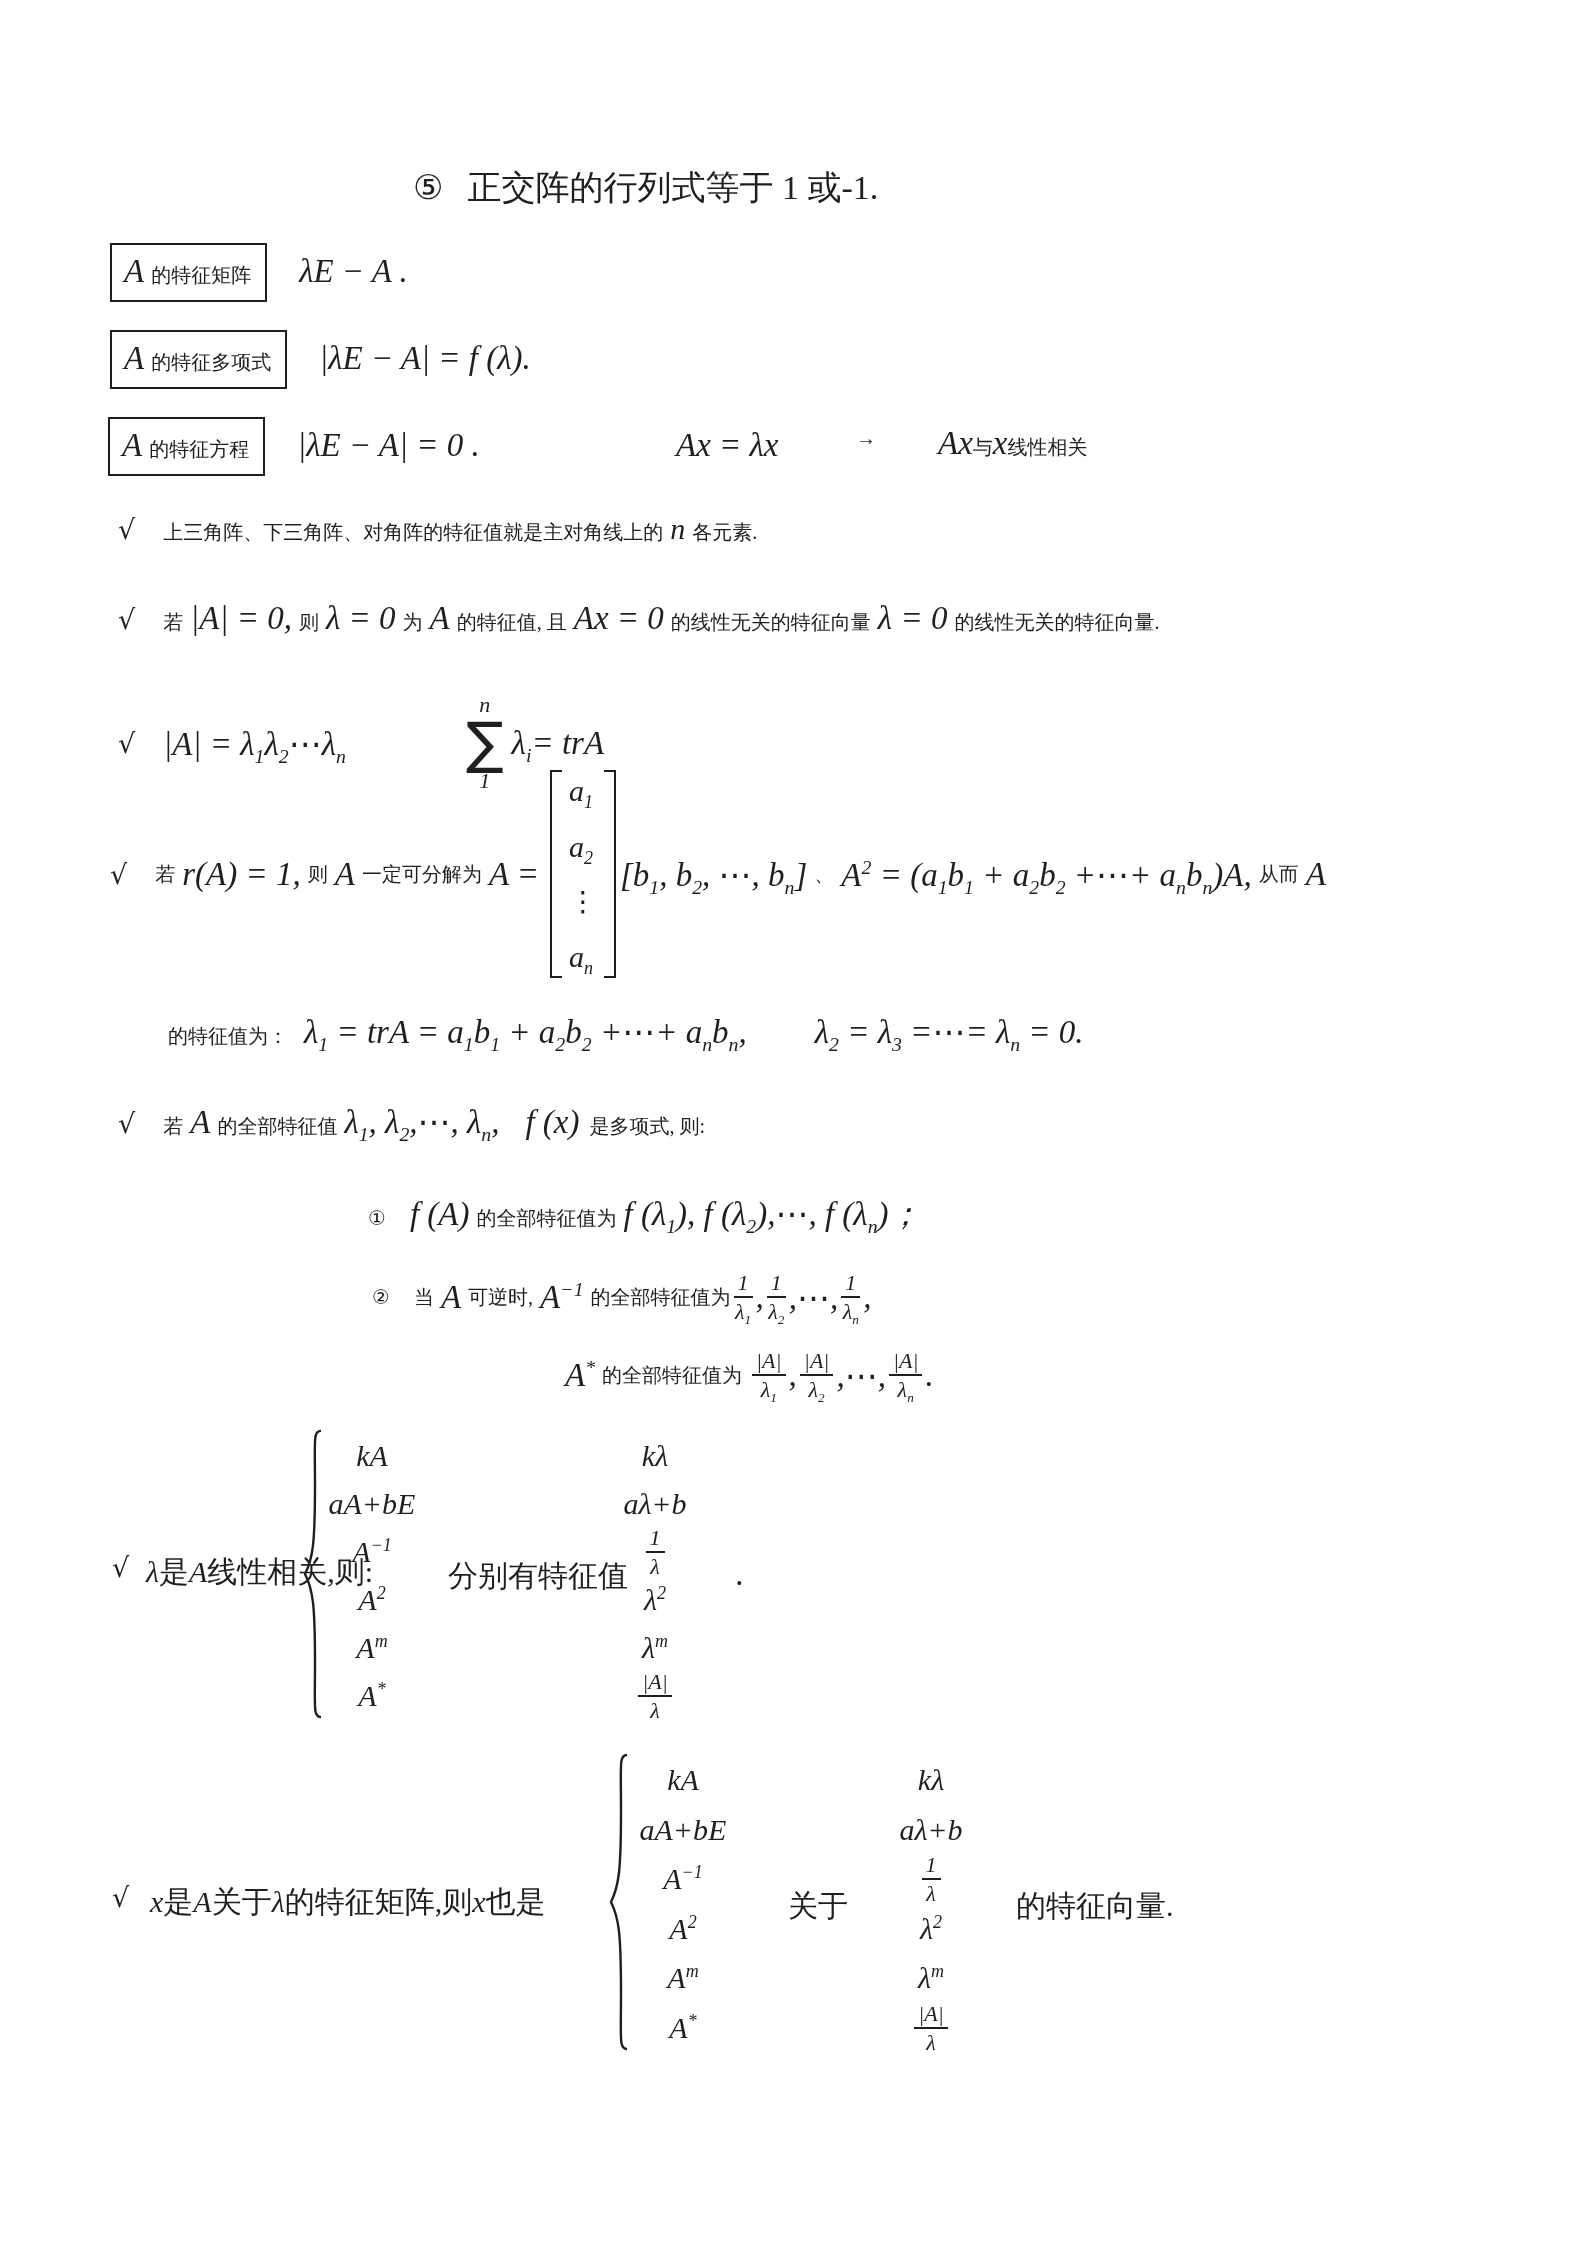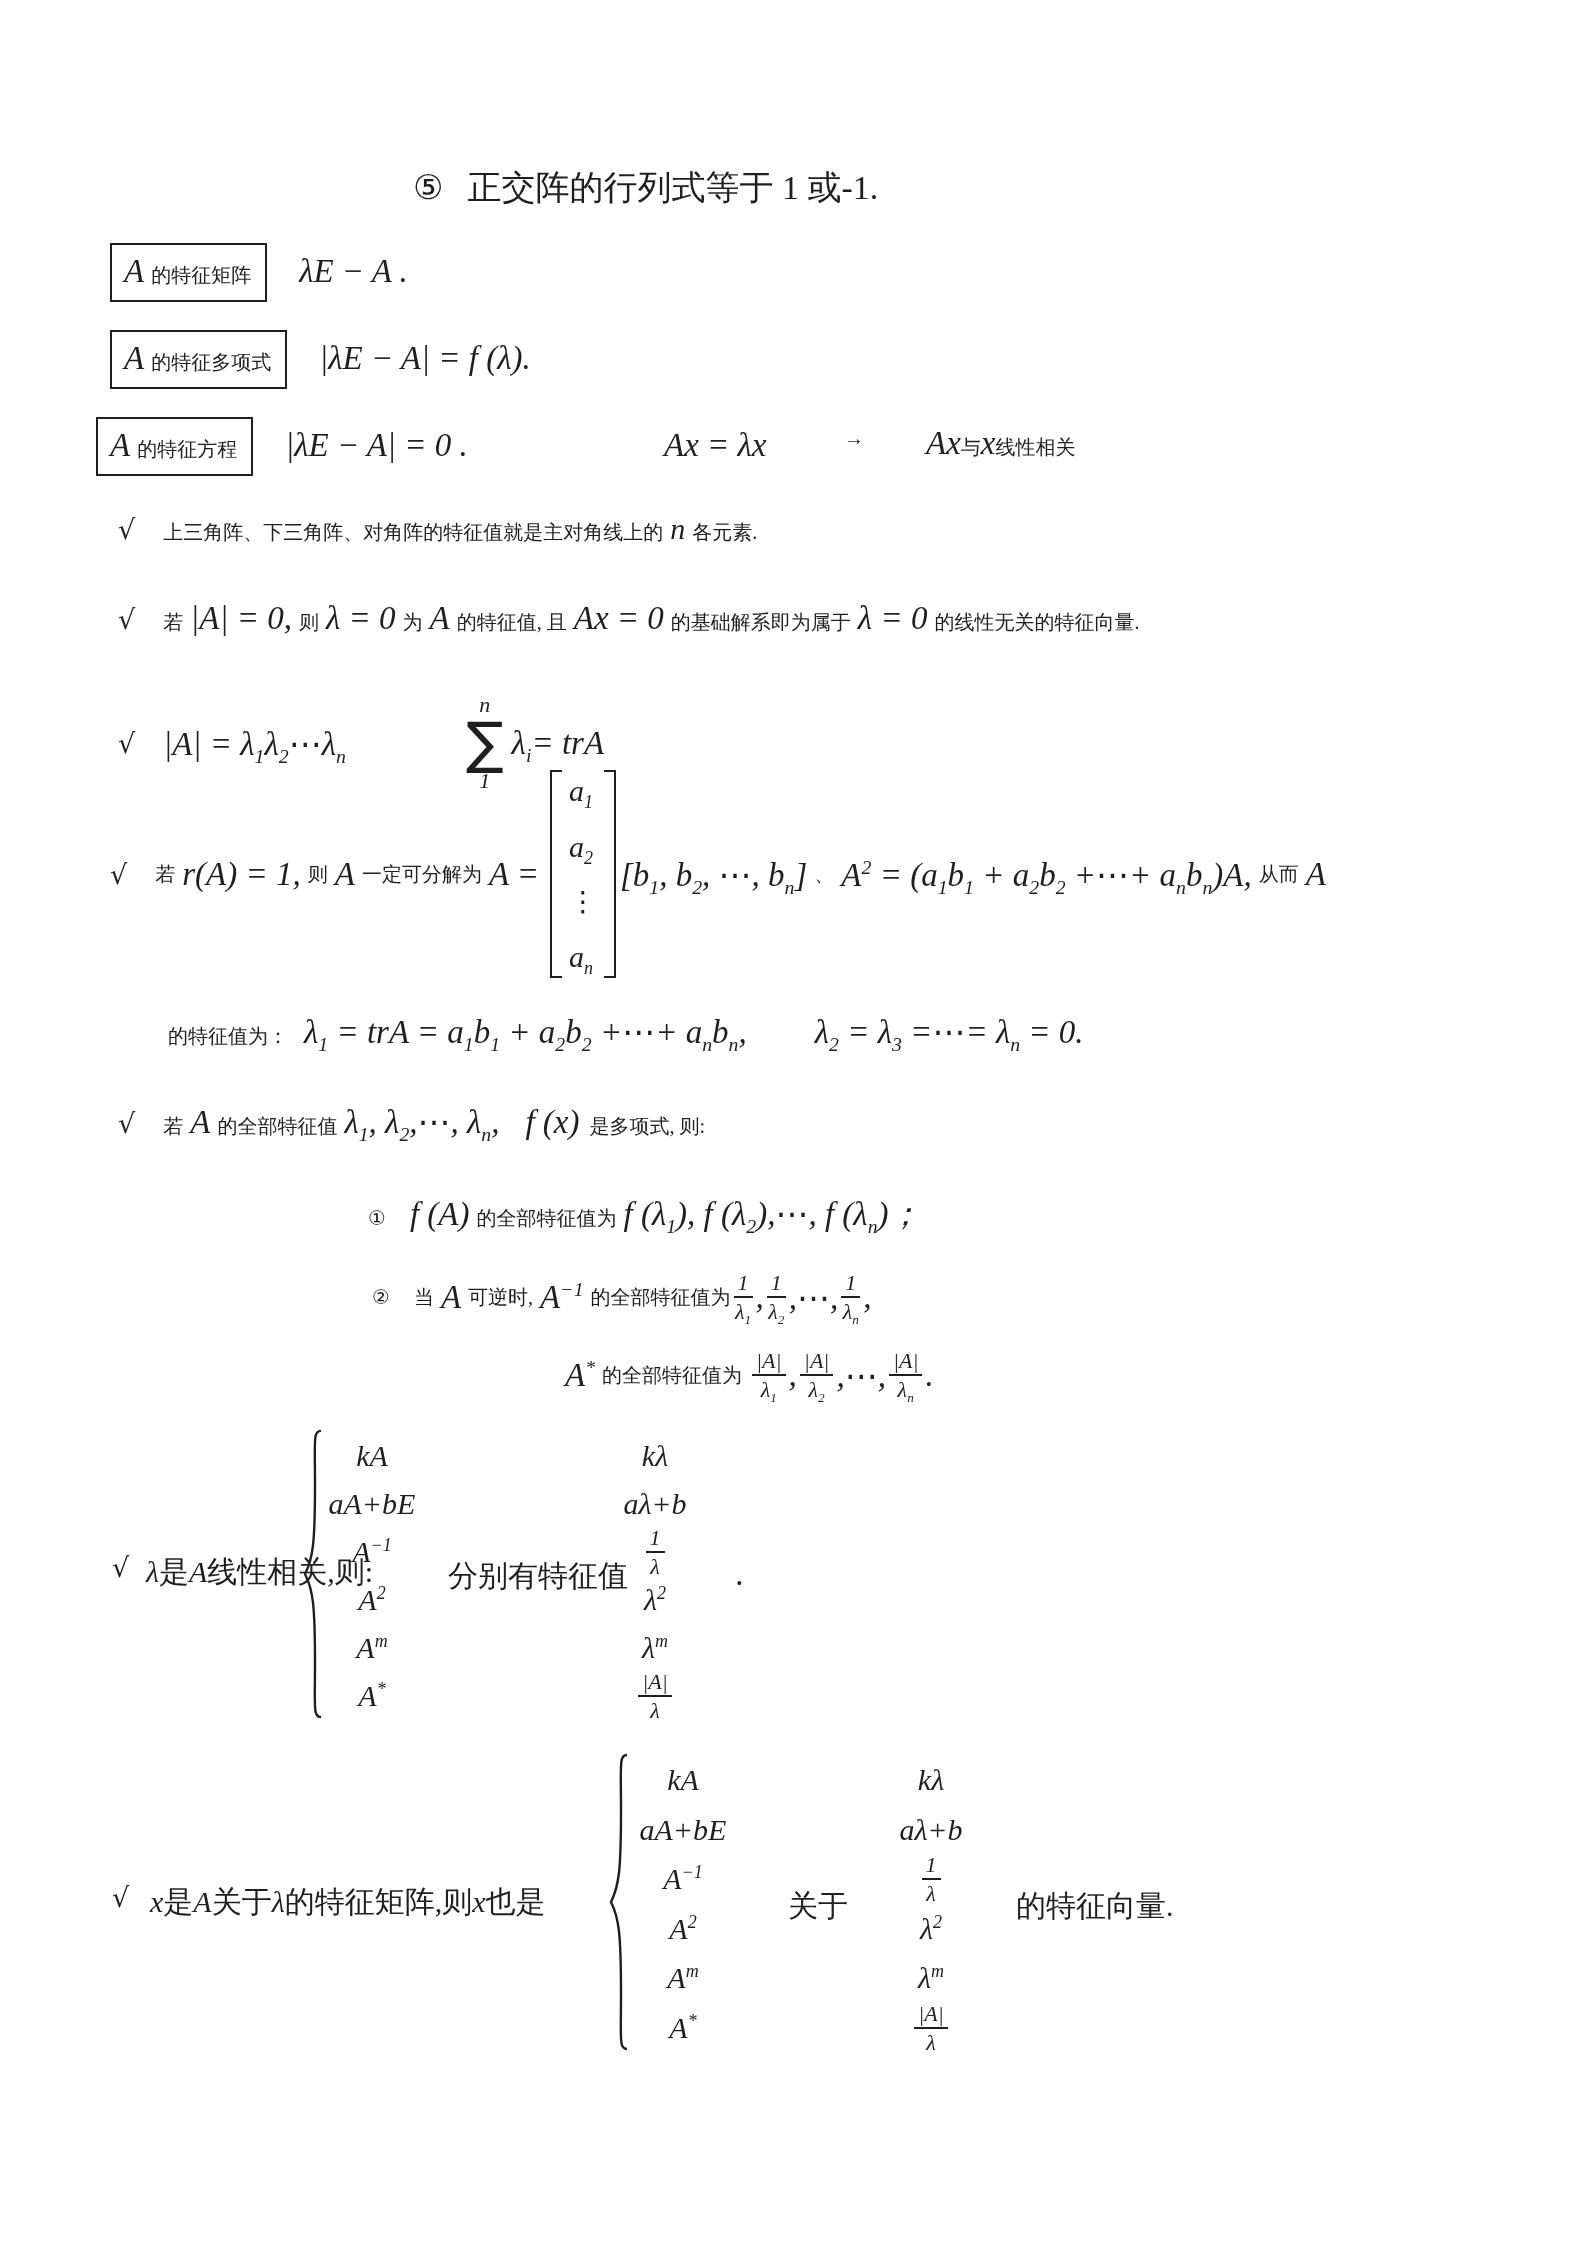--- a/index.html
+++ b/index.html
@@ -54,33 +54,33 @@
   </div>
 
   <div class="pos" style="left:110px;top:243px">
     <span class="defbox"><span class="mt">A</span><span class="cn">的特征矩阵</span></span><span class="mt dml">λE − A .</span>
   </div>
 
   <div class="pos" style="left:110px;top:330px">
     <span class="defbox"><span class="mt">A</span><span class="cn">的特征多项式</span></span><span class="mt dml">|λE − A| = f (λ).</span>
   </div>
 
-  <div class="pos" style="left:96px;top:417px">
+  <div class="pos" style="left:108px;top:417px">
     <span class="defbox"><span class="mt">A</span><span class="cn">的特征方程</span></span><span class="mt dml">|λE − A| = 0 .</span>
     <span class="mt" style="position:absolute;left:568px;top:10px">Ax = λx</span>
     <span class="cn" style="position:absolute;left:748px;top:10px">→</span>
     <span style="position:absolute;left:830px;top:8px"><span class="mt">Ax</span><span class="cn">与</span><span class="mt">x</span><span class="cn">线性相关</span></span>
   </div>
 
   <div class="pos" style="left:118px;top:512px">
     <span class="mk">√</span><span class="g28"></span><span class="cn">上三角阵、下三角阵、对角阵的特征值就是主对角线上的</span><span class="mt n30 mx">n</span><span class="cn">各元素.</span>
   </div>
 
   <div class="pos" style="left:118px;top:600px">
-    <span class="mk">√</span><span class="g28"></span><span class="cn">若</span><span class="mt mx">|A| = 0,</span><span class="cn">则</span><span class="mt mx">λ = 0</span><span class="cn">为</span><span class="mt mx">A</span><span class="cn">的特征值, 且</span><span class="mt mx">Ax = 0</span><span class="cn">的基础解系即为属于</span><span class="mt mx">λ = 0</span><span class="cn">的线性无关的特征向量.</span>
+    <span class="mk">√</span><span class="g28"></span><span class="cn">若</span><span class="mt mx">|A| = 0,</span><span class="cn">则</span><span class="mt mx">λ = 0</span><span class="cn">为</span><span class="mt mx">A</span><span class="cn">的特征值, 且</span><span class="mt mx">Ax = 0</span><span class="cn">的线性无关的特征向量</span><span class="mt mx">λ = 0</span><span class="cn">的线性无关的特征向量.</span>
   </div>
 
   <div class="pos vc" style="left:118px;top:676px;height:134px">
     <span class="mk">√</span>
       <span class="g28"></span>
     <span class="mt"><span>|A| = λ</span><sub>1</sub><span>λ</span><sub>2</sub><span>⋯λ</span><sub>n</sub></span>
     <span class="sum" style="margin-left:120px">
         <span class="stop">n</span>
         <span class="ssig">∑</span>
         <span class="sbot">1</span>

